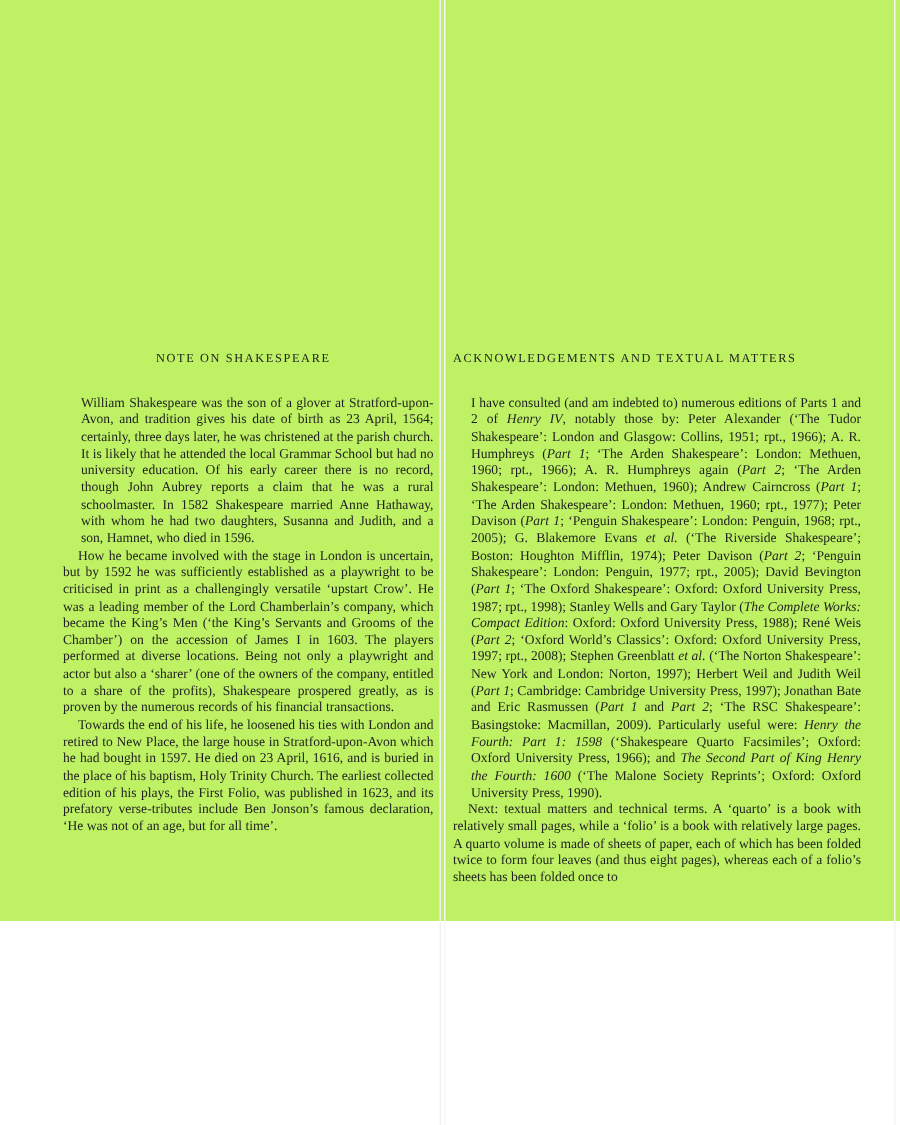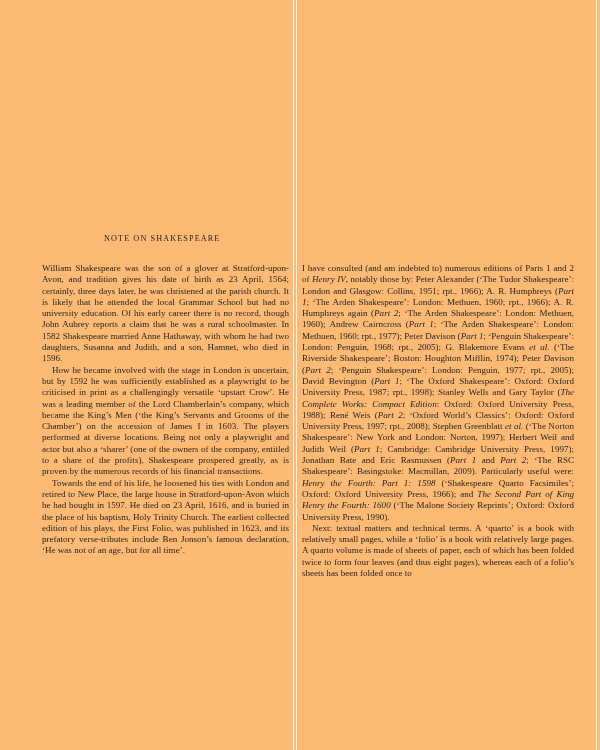--- a/index.html
+++ b/index.html
@@ -11,22 +11,22 @@
       width: 600px;
       height: 750px;
       position: relative;
       overflow: hidden;
       font-family: "Liberation Serif", "DejaVu Serif", serif;
       color: #1f1f1f;
     }
     .spread {
       position: absolute;
       left: 0; top: 0;
-      width: 600px; height: 750px;
-      background: #fdba74;
+      width: 600px; height: 614px;
+      background: #bef264;
     }
     .page {
       position: absolute;
       top: 0;
       height: 750px;
     }
     .page-left {
       left: 0;
       width: 294px;
     }
@@ -90,20 +90,21 @@
     .page-right .body-text {
       left: 8px;
       width: 272px;
     }
     .body-text p {
       margin: 0;
       text-indent: 10px;
     }
     .body-text p.first {
       text-indent: 0;
+      margin-left: 12px;
     }
     em, .ital {
     }
   </style>
 </head>
 <body>
 
 <div class="spread">
 
   <div class="gutter-line"></div>
@@ -113,19 +114,20 @@
   <section class="page page-left">
     <h2 class="heading">Note on Shakespeare</h2>
     <div class="body-text">
       <p class="first">William Shakespeare was the son of a glover at Stratford-upon-Avon, and tradition gives his date of birth as 23 April, 1564; certainly, three days later, he was christened at the parish church. It is likely that he attended the local Grammar School but had no university education. Of his early career there is no record, though John Aubrey reports a claim that he was a rural schoolmaster. In 1582 Shakespeare married Anne Hathaway, with whom he had two daughters, Susanna and Judith, and a son, Hamnet, who died in 1596.</p>
       <p>How he became involved with the stage in London is uncertain, but by 1592 he was sufficiently established as a playwright to be criticised in print as a challengingly versatile ‘upstart Crow’. He was a leading member of the Lord Chamberlain’s company, which became the King’s Men (‘the King’s Servants and Grooms of the Chamber’) on the accession of James I in 1603. The players performed at diverse locations. Being not only a playwright and actor but also a ‘sharer’ (one of the owners of the company, entitled to a share of the profits), Shakespeare prospered greatly, as is proven by the numerous records of his financial transactions.</p>
       <p>Towards the end of his life, he loosened his ties with London and retired to New Place, the large house in Stratford-upon-Avon which he had bought in 1597. He died on 23 April, 1616, and is buried in the place of his baptism, Holy Trinity Church. The earliest collected edition of his plays, the First Folio, was published in 1623, and its prefatory verse-tributes include Ben Jonson’s famous declaration, ‘He was not of an age, but for all time’.</p>
     </div>
   </section>
 
   <section class="page page-right">
+    <h2 class="heading">Acknowledgements and Textual Matters</h2>
     <div class="body-text">
       <p class="first"><span>I have consulted (and am indebted to) numerous editions of Parts 1 and 2 of </span><em>Henry IV</em><span>, notably those by: Peter Alexander (‘The Tudor Shakespeare’: London and Glasgow: Collins, 1951; rpt., 1966); A. R. Humphreys (</span><em>Part 1</em><span>; ‘The Arden Shakespeare’: London: Methuen, 1960; rpt., 1966); A. R. Humphreys again (</span><em>Part 2</em><span>; ‘The Arden Shakespeare’: London: Methuen, 1960); Andrew Cairncross (</span><em>Part 1</em><span>; ‘The Arden Shakespeare’: London: Methuen, 1960; rpt., 1977); Peter Davison (</span><em>Part 1</em><span>; ‘Penguin Shakespeare’: London: Penguin, 1968; rpt., 2005); G. Blakemore Evans </span><em>et al.</em><span> (‘The Riverside Shakespeare’; Boston: Houghton Mifflin, 1974); Peter Davison (</span><em>Part 2</em><span>; ‘Penguin Shakespeare’: London: Penguin, 1977; rpt., 2005); David Bevington (</span><em>Part 1</em><span>; ‘The Oxford Shakespeare’: Oxford: Oxford University Press, 1987; rpt., 1998); Stanley Wells and Gary Taylor (</span><em>The Complete Works: Compact Edition</em><span>: Oxford: Oxford University Press, 1988); René Weis (</span><em>Part 2</em><span>; ‘Oxford World’s Classics’: Oxford: Oxford University Press, 1997; rpt., 2008); Stephen Greenblatt </span><em>et al.</em><span> (‘The Norton Shakespeare’: New York and London: Norton, 1997); Herbert Weil and Judith Weil (</span><em>Part 1</em><span>; Cambridge: Cambridge University Press, 1997); Jonathan Bate and Eric Rasmussen (</span><em>Part 1</em><span> and </span><em>Part 2</em><span>; ‘The RSC Shakespeare’: Basingstoke: Macmillan, 2009). Particularly useful were: </span><em>Henry the Fourth: Part 1: 1598</em><span> (‘Shakespeare Quarto Facsimiles’; Oxford: Oxford University Press, 1966); and </span><em>The Second Part of King Henry the Fourth: 1600</em><span> (‘The Malone Society Reprints’; Oxford: Oxford University Press, 1990).</span></p>
       <p>Next: textual matters and technical terms. A ‘quarto’ is a book with relatively small pages, while a ‘folio’ is a book with relatively large pages. A quarto volume is made of sheets of paper, each of which has been folded twice to form four leaves (and thus eight pages), whereas each of a folio’s sheets has been folded once to</p>
     </div>
   </section>
 
 </div>
 
 </body></html>

